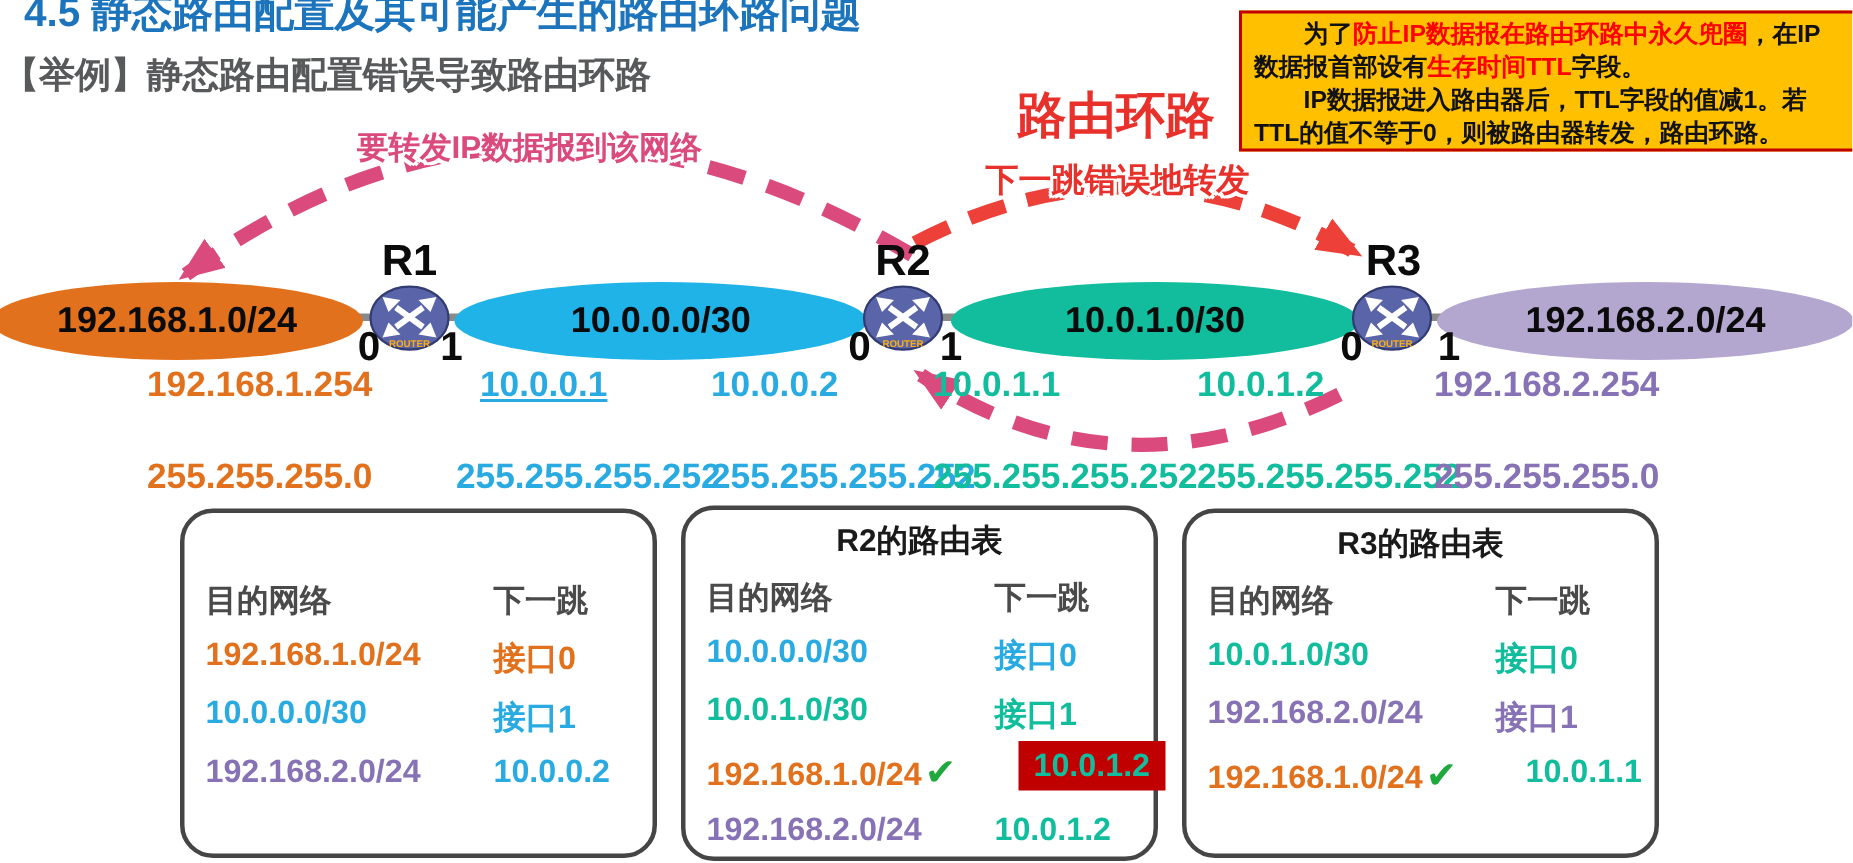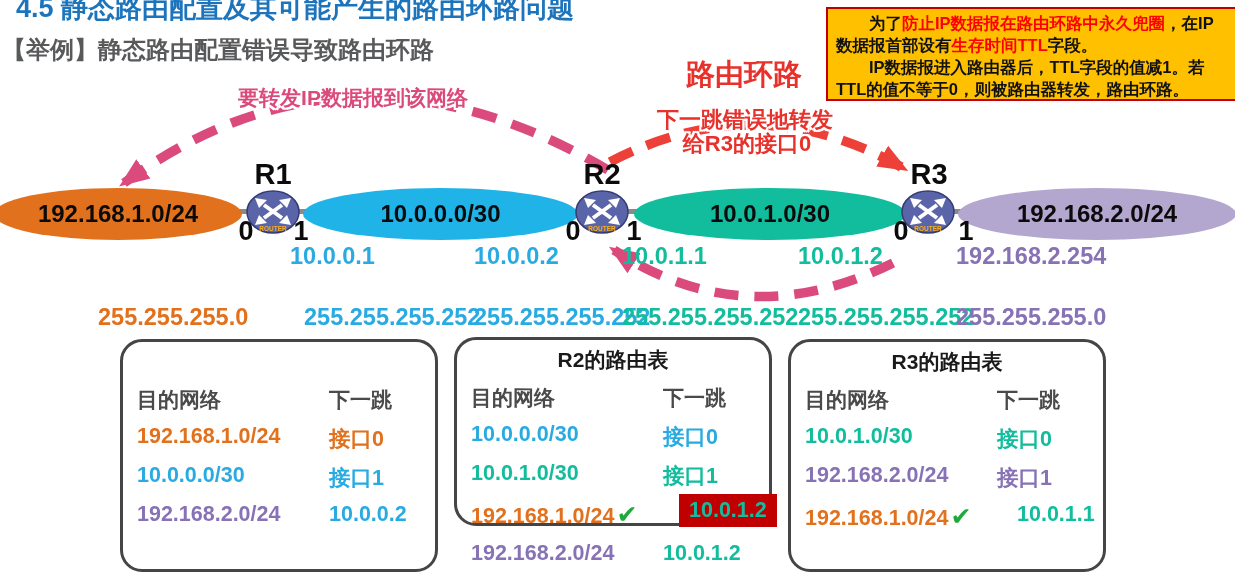--- a/index.html
+++ b/index.html
@@ -14,21 +14,21 @@
 
   
   .ttl-box{left:826px;top:7px;width:465px;height:94px;background:var(--yellow);
            border:2px solid #C00000;box-sizing:border-box;padding:3px 8px 0 8px;
            font-size:16.5px;line-height:22px;color:#111;overflow:hidden;}
   .ttl-box .rd{color:var(--note-red);}
 
   
   .outlined{text-shadow:-2px -2px 0 #fff,2px -2px 0 #fff,-2px 2px 0 #fff,2px 2px 0 #fff,
             0 -2px 0 #fff,0 2px 0 #fff,-2px 0 0 #fff,2px 0 0 #fff;}
-  .loop-title{left:744px;top:55px;font-size:29px;color:var(--red);z-index:6;}
+  .loop-title{left:744px;top:55px;font-size:33px;color:var(--red);z-index:6;}
   .fwd-label{left:353px;top:84px;font-size:21px;color:var(--pink);z-index:6;}
   .wrong1{left:745px;top:105px;font-size:22px;color:var(--red);z-index:6;text-align:center;}
   .wrong2{left:747px;top:129px;font-size:22px;color:var(--red);z-index:6;}
 
   
   .link-line{left:150px;top:209px;width:870px;height:5px;background:#8A8A8A;z-index:0;}
   .oval{top:188px;height:52px;border-radius:50%;z-index:1;display:flex;align-items:center;
         justify-content:center;color:#0b0b0b;font-size:24px;}
   .ov-orange{background:var(--orange);}
   .ov-blue{background:var(--blue-oval);}
@@ -39,21 +39,21 @@
   .rlabel{top:158px;font-size:29px;color:#0b0b0b;z-index:4;}
   .port{top:216px;font-size:27px;color:#0b0b0b;z-index:4;}
   .addr{font-size:23.5px;z-index:3;white-space:nowrap;}
   .ip-row{top:243px;} .mask-row{top:276px;margin-top:28px;}
   .c-orange{color:var(--orange);} .c-blue{color:var(--blue);}
   .c-teal{color:var(--teal);} .c-purple{color:var(--purple);}
 
   
   .rtable{top:339px;width:318px;height:233px;border:3px solid #454545;border-radius:22px;
           background:#fff;box-sizing:border-box;z-index:1;}
-  .rtable.tall{top:337px;height:189px;}
+  .rtable.tall{top:337px;height:237px;}
   .rt-title{position:absolute;top:6px;left:0;width:100%;text-align:center;
             font-size:21px;color:#1a1a1a;}
   .rt-head{position:absolute;top:44px;left:14px;right:8px;font-size:21px;color:#4a4a4a;}
   .rt-row{position:absolute;left:14px;right:8px;height:34px;font-size:21.5px;}
   .nh{position:absolute;left:192px;top:0;white-space:nowrap;}
   .dest{position:absolute;left:0;top:0;white-space:nowrap;}
   .chk{color:var(--check-green);font-size:25px;margin-left:2px;}
   .hl{left:208px;top:-6px;background:var(--highlight-bg);padding:4px 10px;}
 </style>
 </head>
@@ -135,36 +135,36 @@
     <line x1="36" y1="15" x2="18" y2="28" stroke="#fff" stroke-width="4"></line>
     <polygon points="9,8 21,10 13,18" fill="#fff"></polygon>
       <polygon points="45,8 33,10 41,18" fill="#fff"></polygon>
     <polygon points="9,35 21,33 13,25" fill="#fff"></polygon>
       <polygon points="45,35 33,33 41,25" fill="#fff"></polygon>
     <text x="27" y="41" font-size="6.5" font-weight="bold" fill="#F9AE18" text-anchor="middle">ROUTER</text>
   </svg>
   <div class="abs port ctr" style="left:901px;">0</div>
   <div class="abs port ctr" style="left:966px;">1</div>
 
+  <div class="abs addr ip-row c-orange" style="left:98px;">192.168.1.254</div>
   <div class="abs addr mask-row c-orange" style="left:98px;">255.255.255.0</div>
-  <div class="abs addr ip-row c-blue" style="left:290px;">10.0.0.1</div>
+  <div class="abs addr ip-row c-blue" style="left:320px;text-decoration:underline;">10.0.0.1</div>
   <div class="abs addr mask-row c-blue" style="left:304px;">255.255.255.252</div>
   <div class="abs addr ip-row c-blue" style="left:474px;">10.0.0.2</div>
   <div class="abs addr mask-row c-blue" style="left:474px;">255.255.255.252</div>
   <div class="abs addr ip-row c-teal" style="left:622px;">10.0.1.1</div>
   <div class="abs addr mask-row c-teal" style="left:622px;">255.255.255.252</div>
   <div class="abs addr ip-row c-teal" style="left:798px;">10.0.1.2</div>
   <div class="abs addr mask-row c-teal" style="left:798px;">255.255.255.252</div>
   <div class="abs addr ip-row c-purple" style="left:956px;">192.168.2.254</div>
   <div class="abs addr mask-row c-purple" style="left:956px;">255.255.255.0</div>
 
   <div class="abs fwd-label ctr outlined">要转发IP数据报到该网络</div>
   <div class="abs loop-title ctr outlined">路由环路</div>
   <div class="abs wrong1 ctr outlined">下一跳错误地转发</div>
-  <div class="abs wrong2 ctr outlined">给R3的接口0</div>
 
   <div class="abs rtable" style="left:120px;">
     <div class="rt-head">
       <span class="dest">目的网络</span>
       <span class="nh">下一跳</span>
     </div>
     <div class="rt-row" style="top:82px;">
       <span class="dest c-orange">192.168.1.0/24</span>
       <span class="nh c-orange">接口0</span>
     </div>

